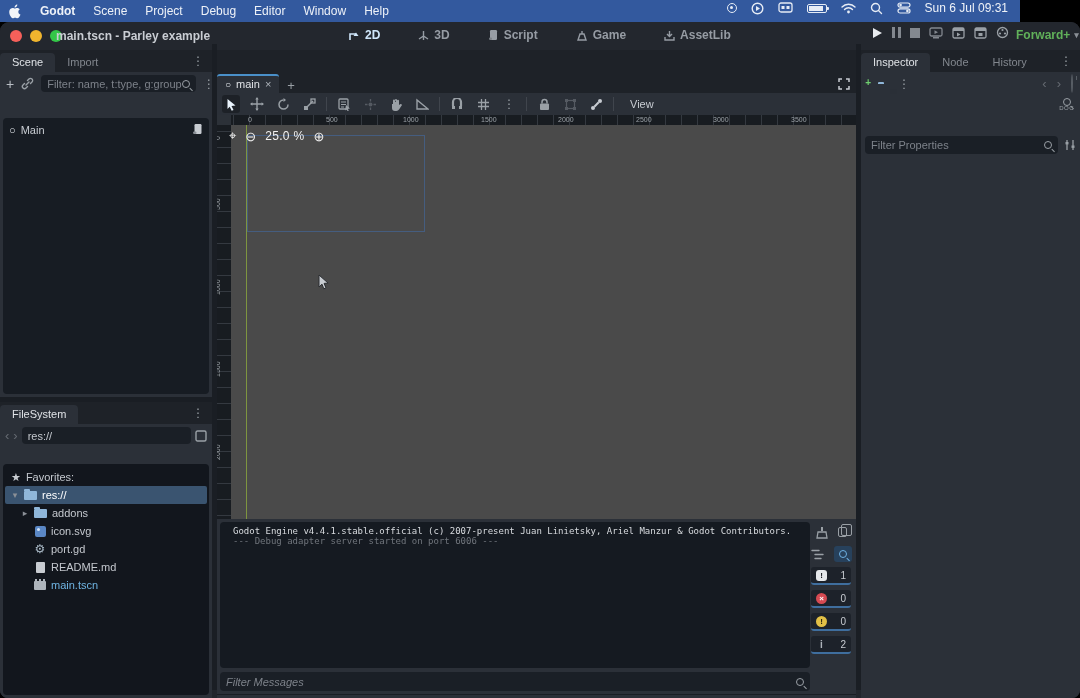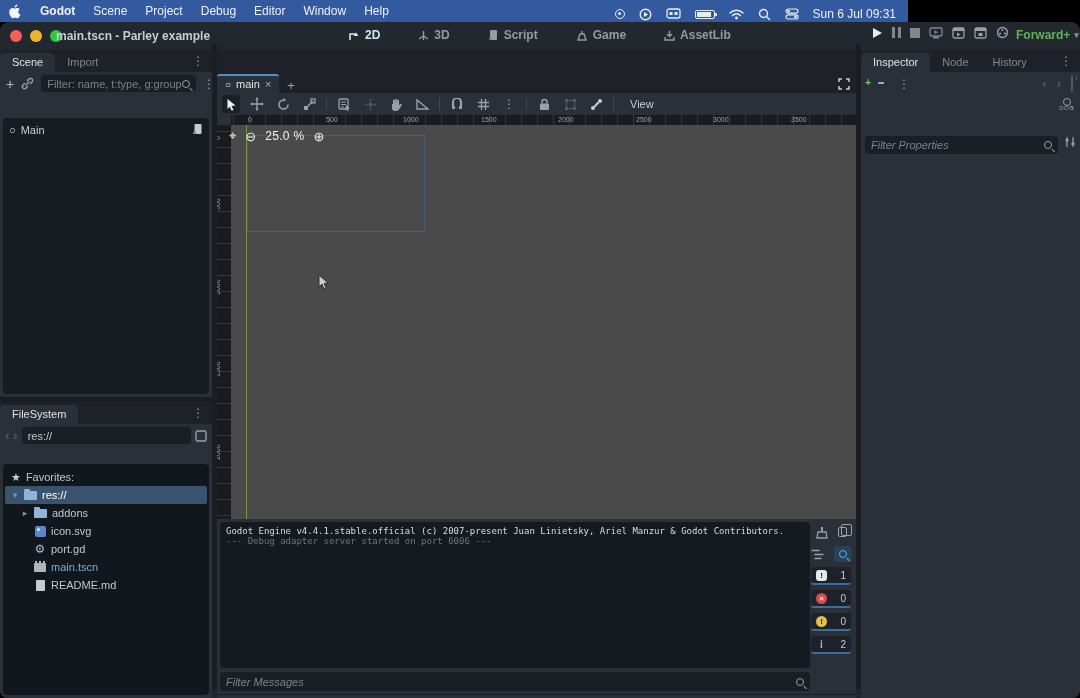--- a/index.html
+++ b/index.html
@@ -1,19 +1,19 @@
 <!DOCTYPE html>
 <html><head>
 <meta charset="utf-8">
 <style>
   * { margin:0; padding:0; box-sizing:border-box; }
   html,body { width:1080px; height:698px; overflow:hidden; background:#000; font-family:"Liberation Sans", sans-serif; }
 
   
-  #menubar { position:absolute; left:0; top:0; width:908px; height:22px; background:#33599e; color:#eef2f8; display:flex; align-items:flex-end; font-size:12px; }
+  #menubar { position:absolute; left:0; top:0; width:1020px; height:22px; background:#33599e; color:#eef2f8; display:flex; align-items:flex-start; font-size:12px; }
   #menubar .mitem { padding:0 9px; display:flex; align-items:center; height:100%; }
   #menubar .appname { font-weight:bold; }
   #menubar .right { margin-left:auto; display:flex; align-items:center; gap:14px; padding-right:12px; }
   #menubar .sicon { display:flex; align-items:center; justify-content:center; height:16px; }
   .clock { font-size:12px; }
 
   
   #window { position:absolute; left:0; top:22px; width:1080px; height:676px; background:#22262d; border-radius:9px 9px 8px 8px; overflow:hidden; }
 
   
@@ -98,21 +98,21 @@
   #axis-y { position:absolute; left:29px; top:10px; width:1px; height:394px; background:#87a23e; opacity:.85; }
   #vp-rect { position:absolute; left:30px; top:20px; width:178px; height:97px; border:1px solid #44628c; opacity:.8; }
   #zoom-widget { position:absolute; left:12px; top:13px; display:flex; align-items:center; gap:9px; color:#f2f2f2; z-index:5; }
   #zoom-widget .focus { font-size:13px; }
   #zoom-widget .zbtn { font-size:13px; }
   #zoom-label { font-size:12px; letter-spacing:.3px; }
   #cursor { position:absolute; left:101px; top:159px; z-index:6; }
 
   
   #output-panel { position:absolute; left:0; top:469px; width:639px; height:175px; background:#2b3038; }
-  #output-log { position:absolute; left:3px; top:3px; width:590px; height:146px; background:#151a21; border-radius:4px; padding:5px 6px; font-family:"DejaVu Sans Mono", monospace; font-size:9px; line-height:9.5px; color:#d8dbdf; }
+  #output-log { position:absolute; left:3px; top:3px; width:590px; height:146px; background:#151a21; border-radius:4px; padding:5px 13px; font-family:"DejaVu Sans Mono", monospace; font-size:9px; line-height:9.5px; color:#d8dbdf; }
   .log-dim { color:#70757c; }
   #output-side { position:absolute; right:4px; top:4px; width:42px; display:flex; flex-direction:column; align-items:center; gap:5px; }
   .oicon-row { display:flex; gap:10px; }
   .obtn { width:40px; height:18px; background:#1d222a; border-bottom:2px solid #3f6e9e; border-radius:3px; display:flex; align-items:center; justify-content:space-between; padding:0 5px; font-size:10px; color:#c8ccd2; }
   .badge { width:11px; height:11px; border-radius:3px; display:flex; align-items:center; justify-content:center; font-size:8px; font-weight:bold; }
   .badge.msg { background:#e6e8eb; color:#1a1d22; }
   .badge.err { background:#d64a52; color:#fff; border-radius:50%; }
   .badge.warn { background:#e2c046; color:#2a2410; border-radius:50%; }
   .badge.dbg { background:transparent; color:#aeb4bb; font-size:10px; }
   #msg-filter { position:absolute; left:3px; top:153px; width:590px; height:19px;font-style:italic; }
@@ -121,21 +121,21 @@
 
   
   #bottom-bar { position:absolute; left:0; top:644px; width:639px; height:24px; background:#2b3038; border-top:1px solid #1a1e24; display:flex; align-items:center; gap:4px; padding:0 8px; font-size:11px; }
 
   
   #right-dock { position:absolute; left:861px; top:28px; width:219px; height:648px; background:#2b3038; }
   #insp-toolbar { display:flex; align-items:center; gap:10px; height:23px; padding:0 7px; }
   #insp-toolbar .spacer { flex:1; }
   #doc-search { position:absolute; right:6px; top:48px; display:flex; flex-direction:column; align-items:center; color:#9aa0a6; }
   #doc-search .doc-label { font-size:6px; letter-spacing:.5px; margin-top:-1px; }
-  #insp-filter-row { position:absolute; left:4px; right:4px; top:86px; display:flex; align-items:flex-start; gap:6px;font-style:italic; }
+  #insp-filter-row { position:absolute; left:4px; right:4px; top:86px; display:flex; align-items:center; gap:6px; }
   #insp-filter { flex:1; height:18px; }
   .hist-icon { width:11px; height:11px; border:1.4px solid #9aa0a6; border-radius:50%; position:relative; }
   .hist-icon::after { content:""; position:absolute; left:4px; top:1px; width:1.4px; height:4px; background:#9aa0a6; }
   .dimmed { opacity:.4; }
 
   
   .copy-icon { width:9px; height:10px; border:1.3px solid #9aa0a6; border-radius:2px; position:relative; }
   .copy-icon::before { content:""; position:absolute; left:2px; top:-4px; width:9px; height:10px; border:1.3px solid #9aa0a6; border-radius:2px; }
   .floppy { width:11px; height:11px; background:#9aa0a6; border-radius:2px 3px 2px 2px; position:relative; }
   .floppy::after { content:""; position:absolute; left:2px; top:5px; width:7px; height:5px; background:#2b3038; }
@@ -383,30 +383,30 @@
           <span>icon.svg</span>
         </div>
         <div class="fs-row indent">
           <span class="caret"></span>
           <span class="ficon gear">⚙</span>
           <span>port.gd</span>
         </div>
         <div class="fs-row indent">
           <span class="caret"></span>
           <span class="ficon">
+              <span class="doc-icon"></span>
+            </span>
+          <span>README.md</span>
+        </div>
+        <div class="fs-row indent">
+          <span class="caret"></span>
+          <span class="ficon">
               <span class="scene-icon"></span>
             </span>
           <span class="current-scene">main.tscn</span>
-        </div>
-        <div class="fs-row indent">
-          <span class="caret"></span>
-          <span class="ficon">
-              <span class="doc-icon"></span>
-            </span>
-          <span>README.md</span>
         </div>
       </div>
     </div>
   </div>
 
   <div class="divider-v" style="left:212px;top:22px;width:5px;height:646px"></div>
 
   <div id="center">
     <div class="tabstrip" style="position:absolute;left:0;top:0;width:100%;height:22px"></div>
     <div id="scene-tabs">

